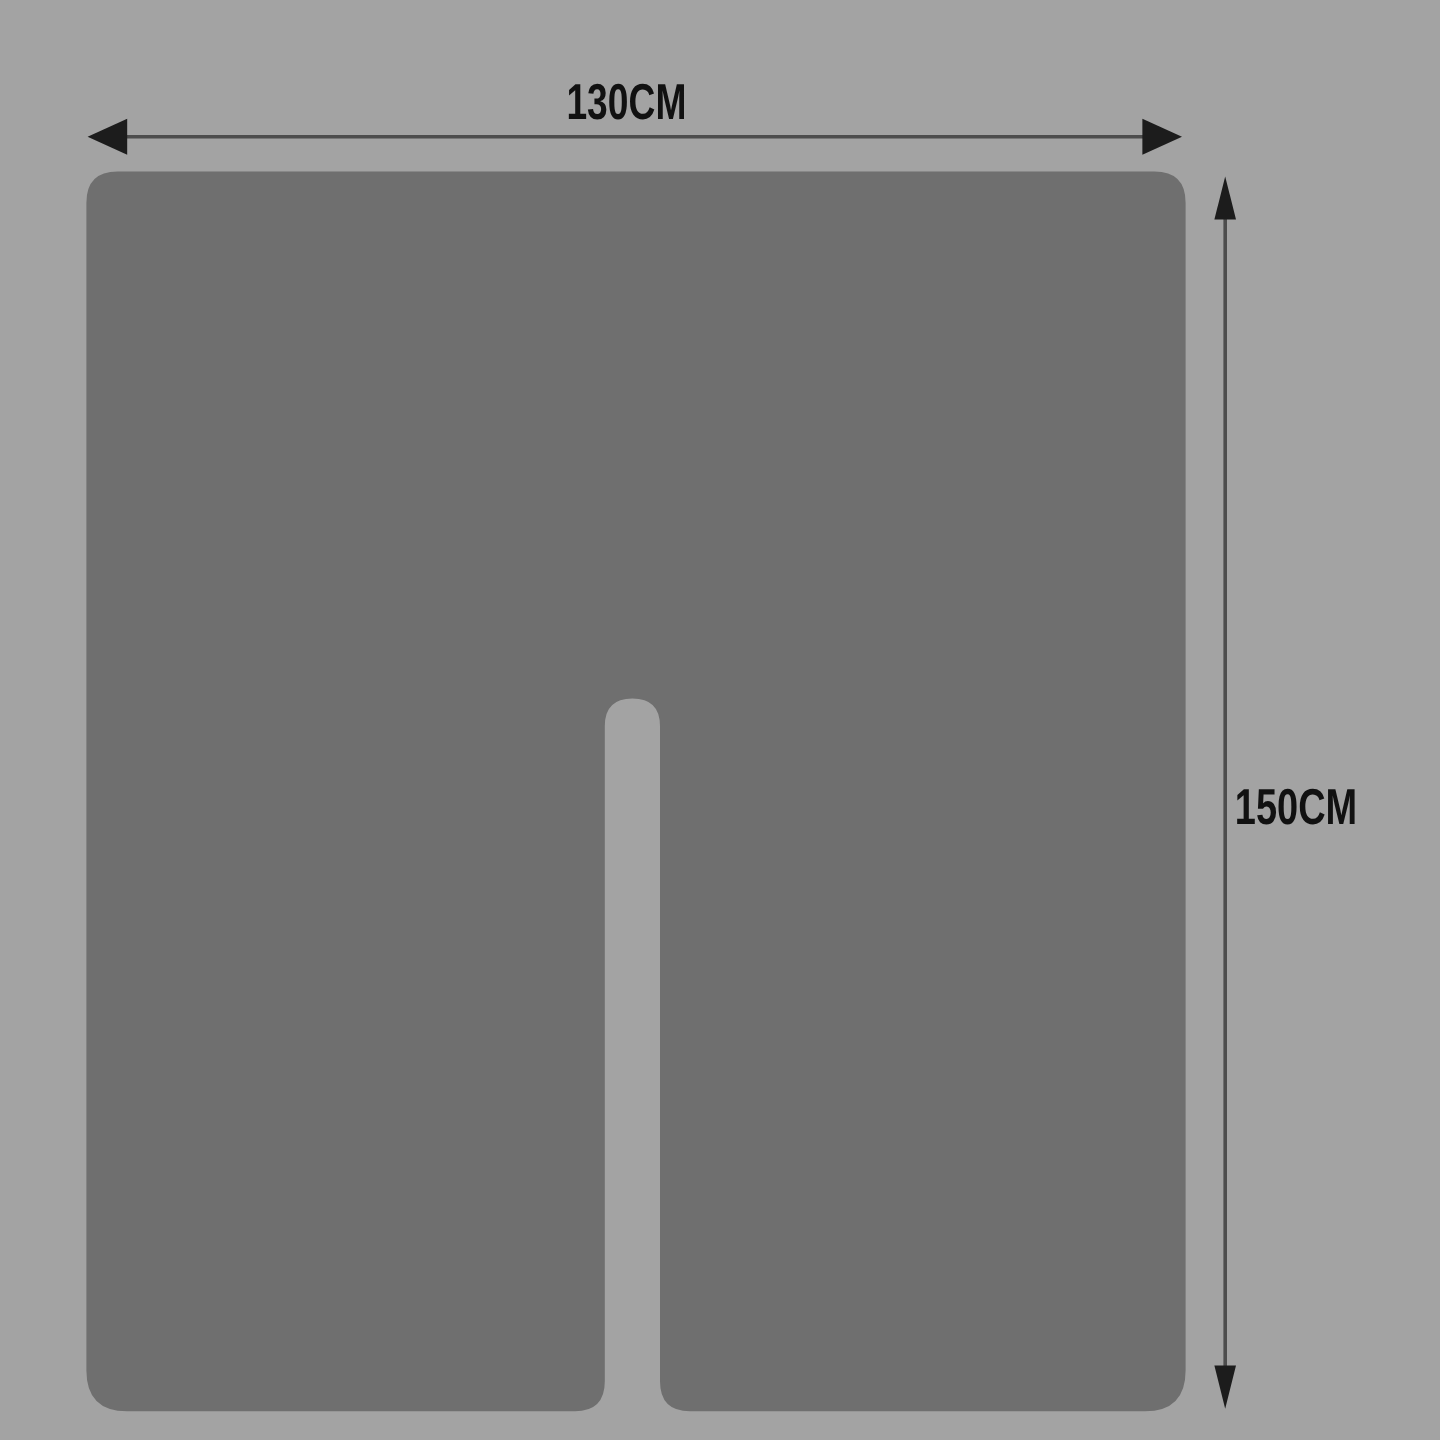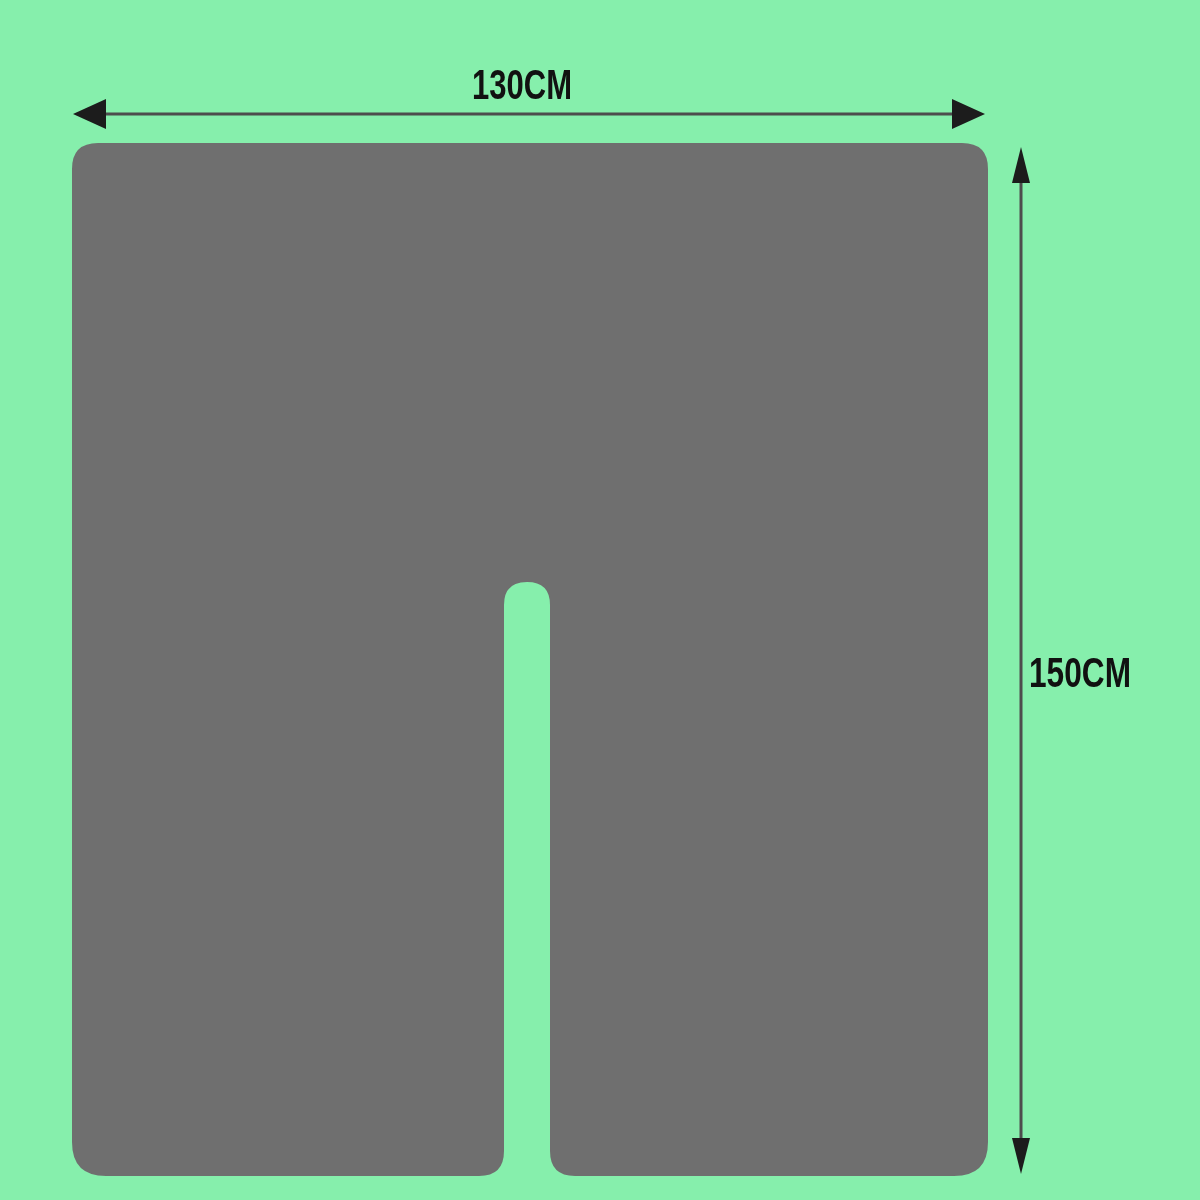--- a/index.html
+++ b/index.html
@@ -4,21 +4,21 @@
 <style>
   html, body {
     margin: 0;
     padding: 0;
     background: #ffffff;
   }
   .canvas {
     position: relative;
     width: 1200px;
     height: 1200px;
-    background: #86efac;
+    background: #a3a3a3;
     overflow: hidden;
   }
   .dim-label {
     font-family: "Liberation Sans", "DejaVu Sans", sans-serif;
     font-weight: 700;
     font-size: 42px;
   }
 </style>
 </head>
 <body>

